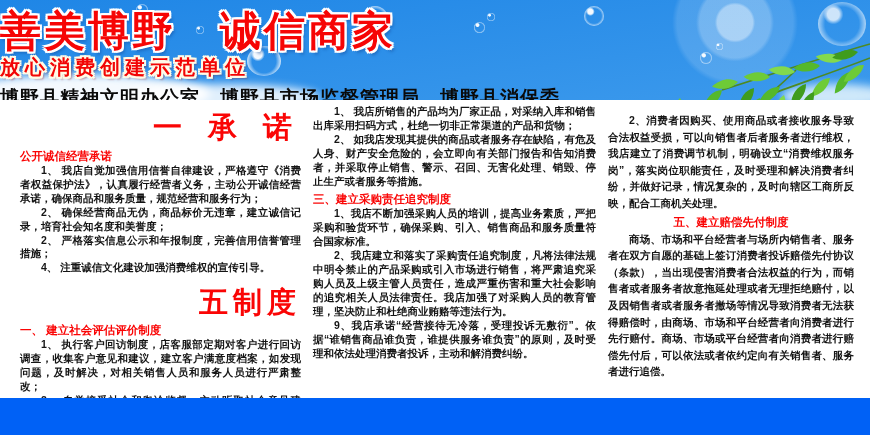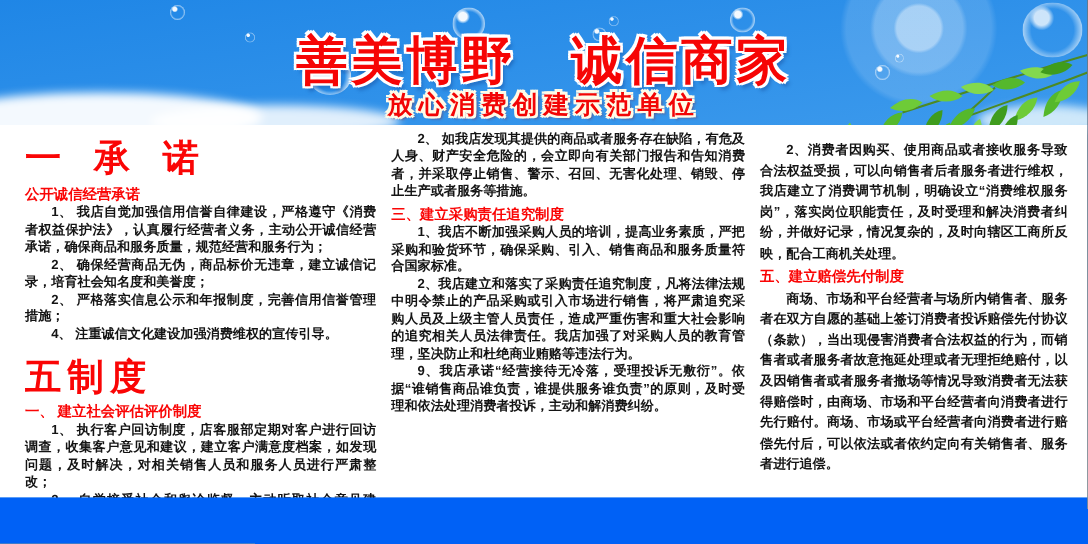--- a/index.html
+++ b/index.html
@@ -17,49 +17,49 @@
   .cloud{position:absolute;border-radius:50%;filter:blur(4px);}
   .cloud-l1{left:-50px;top:74px;width:260px;height:40px;background:rgba(255,255,255,.95);}
   .cloud-l2{left:120px;top:84px;width:200px;height:26px;background:rgba(255,255,255,.85);}
   .cloud-r1{right:-22px;top:84px;width:110px;height:24px;background:rgba(214,236,251,.95);}
   .bubble{position:absolute;border-radius:50%;
     background:
       radial-gradient(circle at 32% 28%, rgba(255,255,255,.95) 0 13%, rgba(255,255,255,0) 22%),
       radial-gradient(circle at 50% 50%, rgba(255,255,255,0) 52%, rgba(255,255,255,.75) 74%, rgba(255,255,255,.15) 84%);}
   .leaves{position:absolute;right:0;top:32px;}
   
-  .header{position:absolute;left:0;top:0;width:100%;text-align:center;padding-top:25px;}
+  .header{position:absolute;left:0;top:0;width:100%;text-align:left;padding-top:8px;}
   .title{
     font-size:41px;line-height:46px;font-weight:900;letter-spacing:3px;color:#f60505;
     text-shadow:-2px -2px 0 #fff,2px -2px 0 #fff,-2px 2px 0 #fff,2px 2px 0 #fff,
       -2px 0 0 #fff,2px 0 0 #fff,0 -2px 0 #fff,0 2px 0 #fff,3px 4px 3px rgba(20,70,150,.45);}
   .subtitle{
     font-size:20px;line-height:27px;font-weight:900;letter-spacing:5px;color:#f20505;
     text-shadow:-2px -2px 0 #fffbe8,2px -2px 0 #fffbe8,-2px 2px 0 #fffbe8,2px 2px 0 #fffbe8,
       -2px 0 0 #fffbe8,2px 0 0 #fffbe8,0 -2px 0 #fffbe8,0 2px 0 #fffbe8,3px 3px 2px rgba(150,0,0,.35);}
   .orgs{margin-top:4px;font-size:19px;font-weight:bold;color:#0a0a0a;letter-spacing:1px;}
   
   .panel{
     position:absolute;left:0;top:100px;width:870px;height:298px;background:#ffffff;
     box-sizing:border-box;display:flex;gap:12px;padding:5px 16px 0 20px;color:#141414;}
   .col{box-sizing:border-box;}
   .col1{width:281px;}
   .col2{width:283px;}
   .col3{flex:1;}
-  .big-head{font-size:29px;line-height:33px;font-weight:900;color:#fa0505;text-align:left;}
+  .big-head{font-size:29px;line-height:33px;font-weight:900;color:#fa0505;text-align:right;}
   .head-chengnuo{letter-spacing:9px;margin:6px 0 5px;}
   .head-wuzhidu{letter-spacing:5px;margin:11px 0 4px;}
   .red-sub{font-size:11.5px;line-height:14px;font-weight:bold;color:#fa0505;margin:2px 0 1px;}
   .col p{margin:0;font-size:10.5px;line-height:13.9px;font-weight:bold;text-indent:2em;
     text-align:justify;}
   .col2 .red-sub{margin-top:4px;}
   .col2 .red-sub:first-child{margin-top:6px;}
   .col3 p{line-height:16.6px;}
   .col3 p.lead{margin-top:7px;}
-  .col3 .red-sub{margin-top:3px;margin-bottom:2px;}
+  .col3 .red-sub{margin-top:3px;margin-bottom:2px;text-align:center;}
   
   .footer{position:absolute;left:0;bottom:0;width:870px;height:37px;background:#0061f6;}
 </style>
 </head>
 <body>
 
 <div class="poster">
 
   <div class="flare"></div>
   <div class="cloud cloud-l1"></div>
@@ -122,20 +122,21 @@
       <p>2、 确保经营商品无伪，商品标价无违章，建立诚信记录，培育社会知名度和美誉度；</p>
       <p>2、 严格落实信息公示和年报制度，完善信用信誉管理措施；</p>
       <p>4、 注重诚信文化建设加强消费维权的宣传引导。</p>
       <div class="big-head head-wuzhidu">五制度</div>
       <div class="red-sub">一、 建立社会评估评价制度</div>
       <p>1、 执行客户回访制度，店客服部定期对客户进行回访调查，收集客户意见和建议，建立客户满意度档案，如发现问题，及时解决，对相关销售人员和服务人员进行严肃整改；</p>
       <p>2、 自觉接受社会和舆论监督，主动听取社会意见建议，主动开展社会评估评价活动。</p>
     </div>
 
     <div class="col col2">
+      <p>1、 我店所销售的产品均为厂家正品，对采纳入库和销售出库采用扫码方式，杜绝一切非正常渠道的产品和货物；</p>
       <p>2、 如我店发现其提供的商品或者服务存在缺陷，有危及人身、财产安全危险的，会立即向有关部门报告和告知消费者，并采取停止销售、警示、召回、无害化处理、销毁、停止生产或者服务等措施。</p>
       <div class="red-sub">三、建立采购责任追究制度</div>
       <p>1、我店不断加强采购人员的培训，提高业务素质，严把采购和验货环节，确保采购、引入、销售商品和服务质量符合国家标准。</p>
       <p>2、我店建立和落实了采购责任追究制度，凡将法律法规中明令禁止的产品采购或引入市场进行销售，将严肃追究采购人员及上级主管人员责任，造成严重伤害和重大社会影响的追究相关人员法律责任。我店加强了对采购人员的教育管理，坚决防止和杜绝商业贿赂等违法行为。</p>
       <p>9、我店承诺“经营接待无冷落，受理投诉无敷衍”。依据“谁销售商品谁负责，谁提供服务谁负责”的原则，及时受理和依法处理消费者投诉，主动和解消费纠纷。</p>
     </div>
 
     <div class="col col3">
       <p class="lead">2、消费者因购买、使用商品或者接收服务导致合法权益受损，可以向销售者后者服务者进行维权，我店建立了消费调节机制，明确设立“消费维权服务岗”，落实岗位职能责任，及时受理和解决消费者纠纷，并做好记录，情况复杂的，及时向辖区工商所反映，配合工商机关处理。</p>
       <div class="red-sub">五、建立赔偿先付制度</div>

